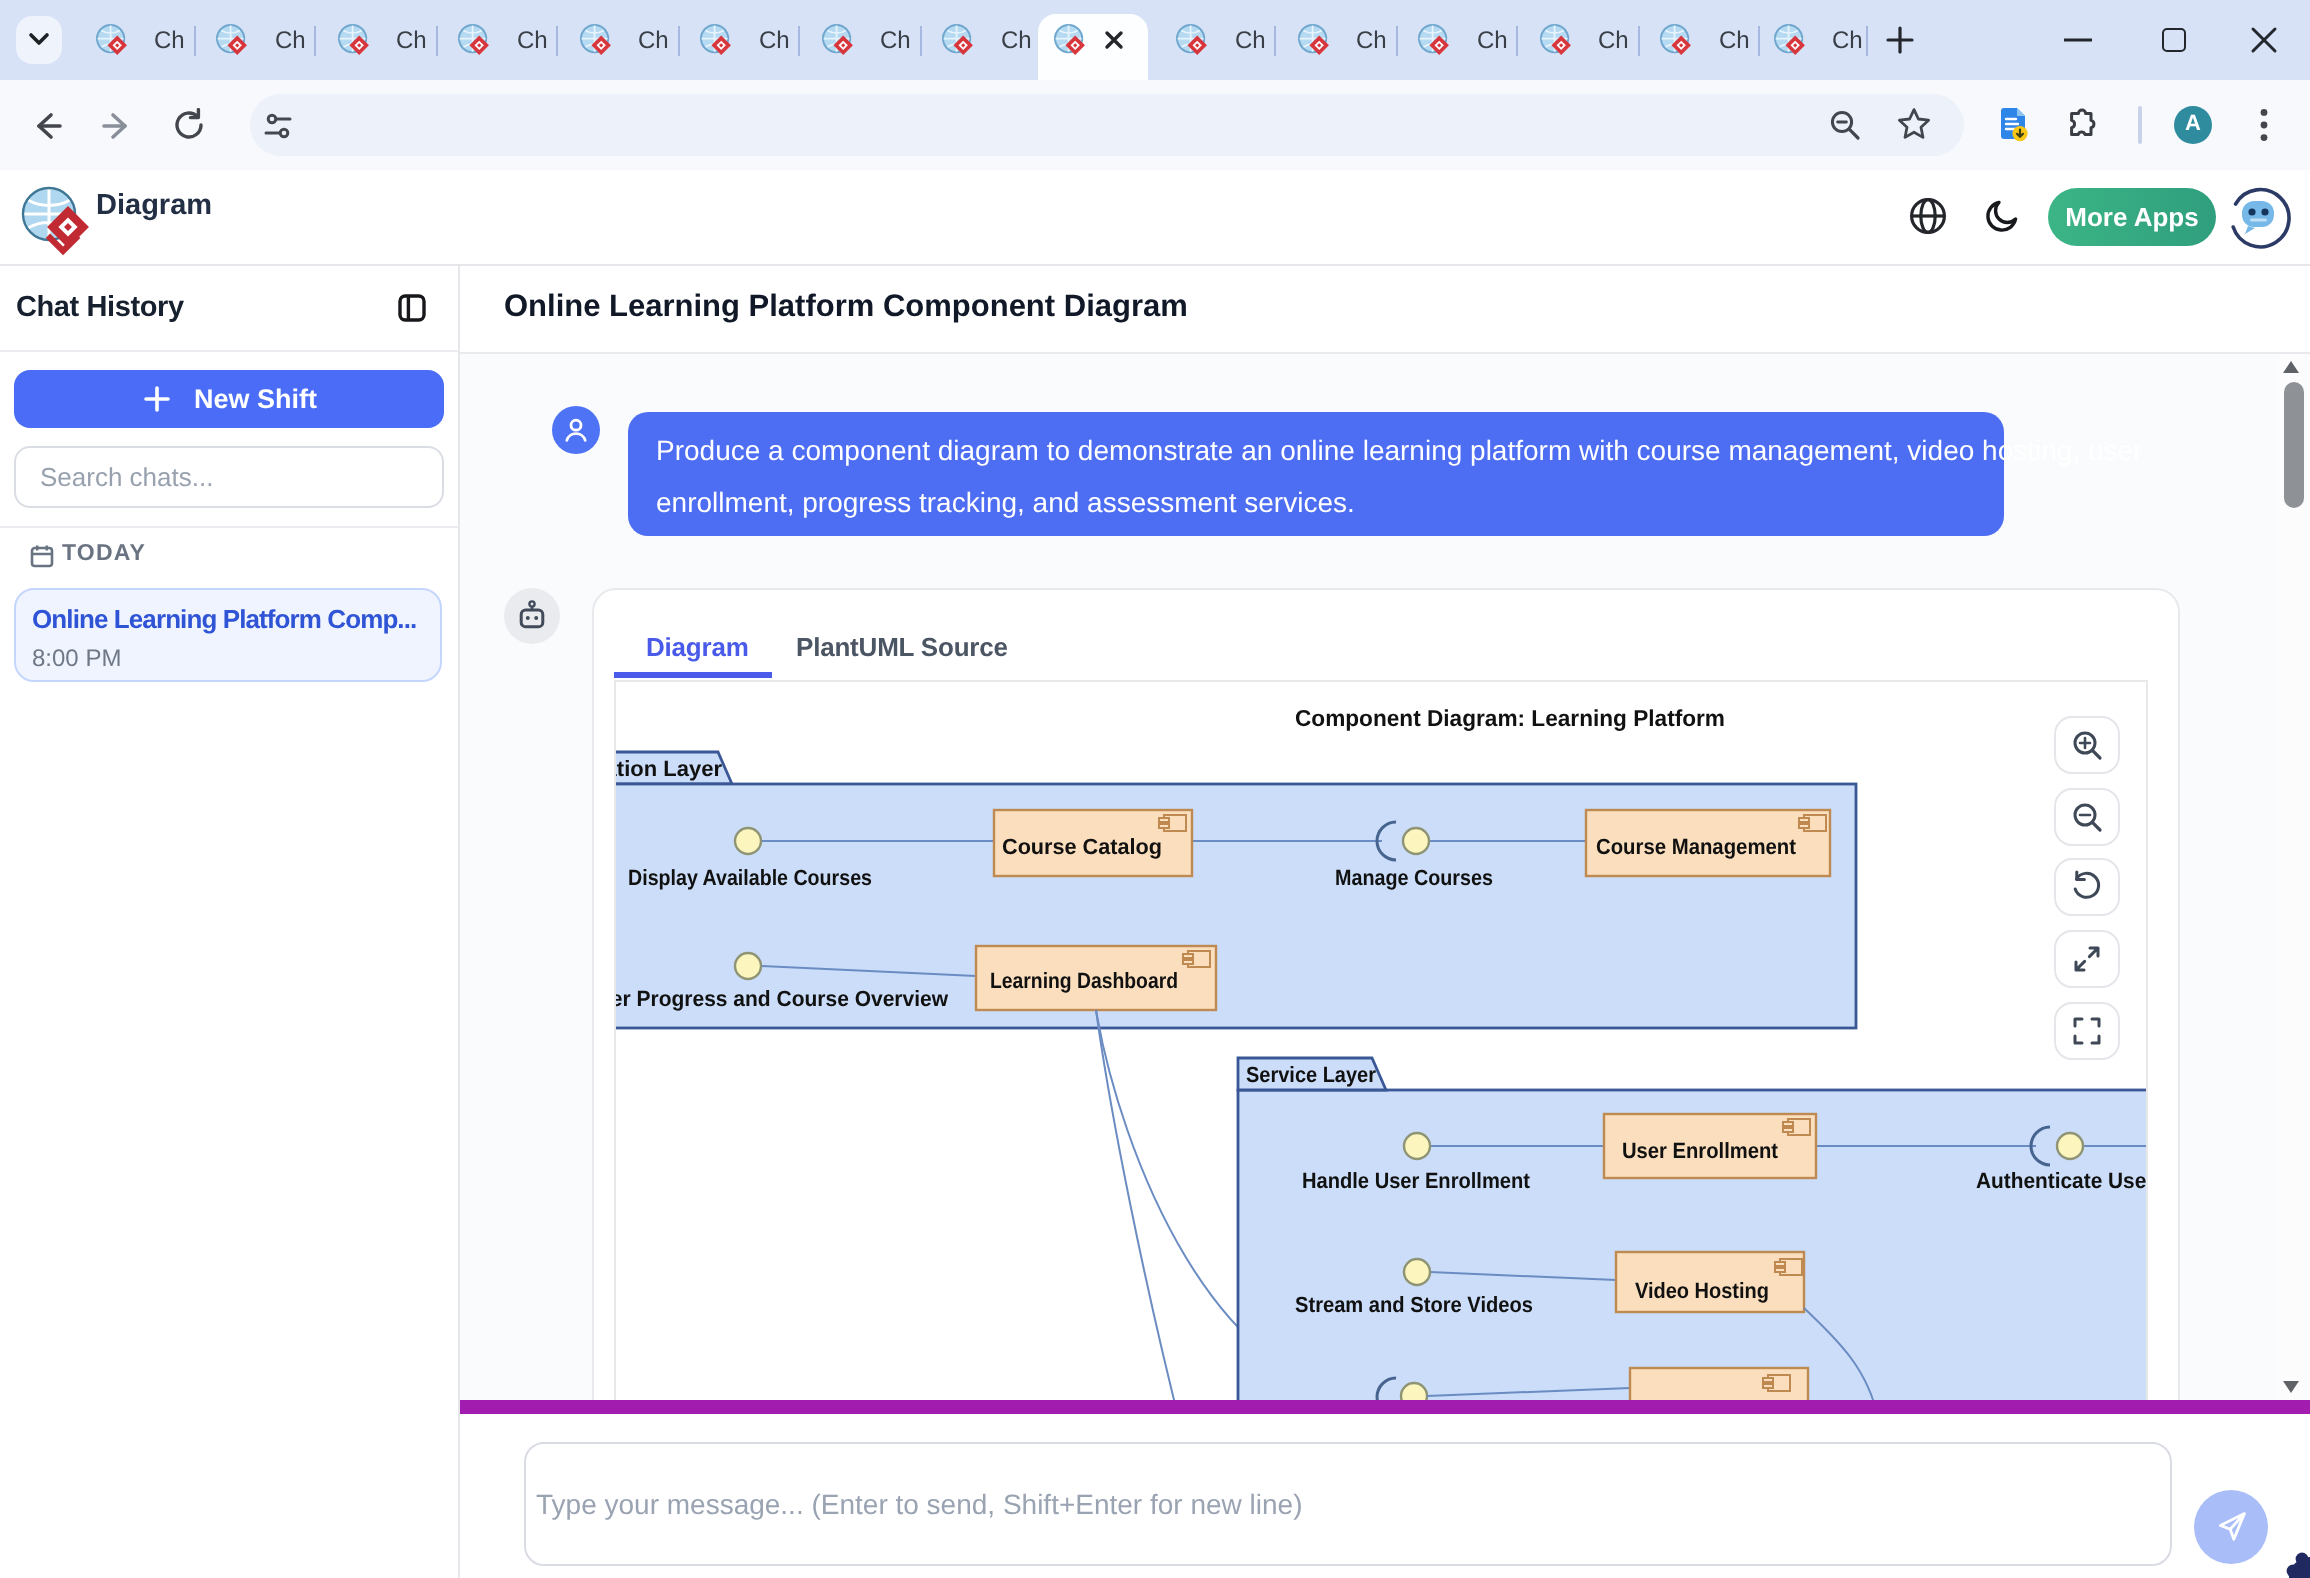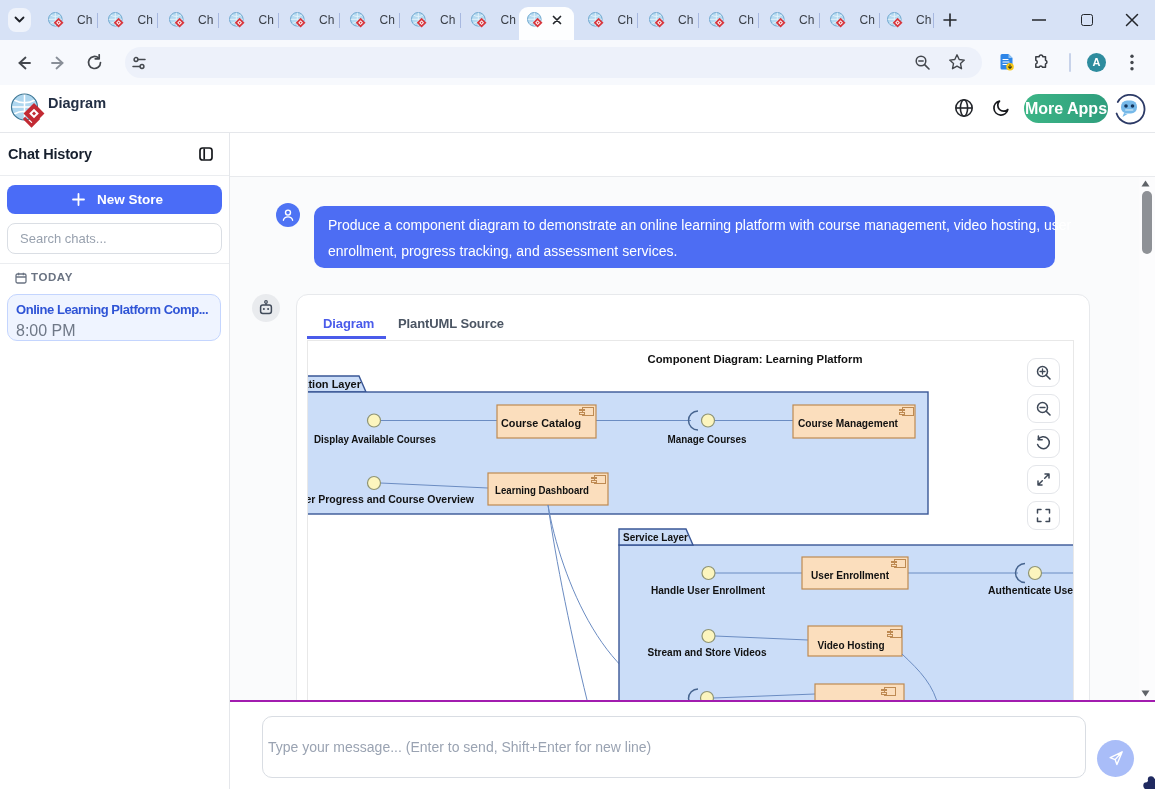--- a/index.html
+++ b/index.html
@@ -14,49 +14,49 @@
   .tabsep { width:1px; height:15px; top:13px; background:#A7B8E0; }
   #activetab { left:519px; top:7px; width:55px; height:33px; background:#FDFEFF; border-radius:9px 9px 0 0; }
   
   #toolbar { left:0; top:40px; width:1155px; height:45px; background:#F7F9FD; }
   #urlpill { left:125px; top:7px; width:857px; height:31px; background:#EDF1FA; border-radius:16px; }
   #urltext { left:160px; top:14px; font-size:15px; color:#23262C; letter-spacing:0.1px; }
   
   #appheader { left:0; top:85px; width:1155px; height:48px; background:#fff; border-bottom:1px solid #E5E7EB; }
   #apptitle { left:48px; top:10px; font-size:14.5px; font-weight:bold; color:#232F44; }
   #appsub { left:48px; top:28px; font-size:11px; letter-spacing:-0.1px; color:#7E8694; }
-  #moreapps { left:1024px; top:9px; width:84px; height:29px; border-radius:15px; background:linear-gradient(90deg,#3CB586,#2F9E7D); color:#fff; font-size:16px; font-weight:bold; text-align:center; line-height:29px; }
+  #moreapps { left:1024px; top:9px; width:84px; height:29px; border-radius:15px; background:linear-gradient(90deg,#3CB586,#2F9E7D); color:#fff; font-size:13px; font-weight:bold; text-align:center; line-height:29px; }
   
   #sidebar { left:0; top:133px; width:230px; height:656px; background:#fff; border-right:1px solid #E5E7EB;padding-left:16px; }
   #sbhead { left:8px; top:13px; font-size:14.5px; letter-spacing:-0.2px; font-weight:bold; color:#17202E; }
   .sbdivider { left:0; width:229px; height:1px; background:#EBEDF0; }
   #newchat { left:7px; top:52px; width:215px; height:29px; background:#4A6CF7; border-radius:8px; color:#fff; font-size:14px; font-weight:600; }
   #searchbox { left:7px; top:90px; width:215px; height:31px; background:#fff; border:1px solid #DADEE4; border-radius:8px; }
   #searchph { left:20px; top:98px; font-size:13px; color:#98A1AE; }
   #todaytxt { left:31px; top:138px; font-size:11.5px; font-weight:bold; color:#6A7382; letter-spacing:0.6px; }
   #chatitem { left:7px; top:161px; width:214px; height:47px; background:#EFF4FF; border:1px solid #C4D5FE; border-radius:10px; }
   #chatitemtitle { left:16px; top:169px; font-size:13px; letter-spacing:-0.45px; white-space:nowrap; font-weight:bold; color:#2F54D6; }
-  #chatitemtime { left:16px; top:189px; font-size:16px; color:#6F7887; }
+  #chatitemtime { left:16px; top:189px; font-size:12px; color:#6F7887; }
   
   #maintitle { left:252px; top:145px; font-size:15.5px; font-weight:bold; color:#111827; }
   #mainborder { left:230px; top:176px; width:925px; height:1px; background:#E8EAED; }
   #scrollarea { left:230px; top:177px; width:909px; height:523px; background:#FAFBFC; }
-  #bubble { left:84px; top:29px; width:741px; height:62px; background:#4D6DF3; border-radius:10px; }
+  #bubble { left:84px; top:29px; width:688px; height:62px; background:#4D6DF3; border-radius:10px; }
   .bline { position:absolute; left:14px; width:780px; color:#fff; font-size:14px; }
   #card { left:66px; top:117px; width:794px; height:600px; background:#fff; border:1px solid #E7E9EC; border-radius:12px; }
   #tabdiagram { left:26px; top:21px; font-size:13px; letter-spacing:-0.1px; font-weight:600; color:#4A5BEA;text-align:right; }
   #tabsource { left:101px; top:21px; font-size:13px; letter-spacing:-0.1px; font-weight:600; color:#4B5563; }
   #tabunderline { left:10px; top:41px; width:79px; height:2.5px; background:#4A5BEA; }
   #dview { left:10px; top:45px; width:767px; height:478px; border:1px solid #E8E8E8; background:#fff; }
   .zbtn { left:719px; width:33px; height:29px; background:#fff; border:1px solid #E4E6EA; border-radius:9px; }
   
   #sbtrack { left:1139px; top:177px; width:16px; height:523px; background:#FCFCFD; }
   #sbthumb { left:1142px; top:191px; width:10px; height:63px; background:#8E9196; border-radius:5px; }
   
-  #bottombar { left:230px; top:700px; width:925px; height:89px; background:#fff; border-top:2px solid #a21caf; }
+  #bottombar { left:230px; top:700px; width:925px; height:89px; background:#fff; border-top:7px solid #a21caf; }
   #inputbox { left:32px; top:14px; width:824px; height:62px; background:#fff; border:1px solid #D9DDE3; border-radius:10px; }
   #inputph { left:38px; top:37px; font-size:14px; color:#9AA3B2; }
   #sendbtn { left:867px; top:38px; width:37px; height:37px; border-radius:50%; background:#A9BDF8; }
 </style>
 </head>
 <body>
 <div id="page">
 
   <div id="tabstrip" class="abs"></div>
     <div class="abs" style="left:8px;top:8px;width:23px;height:24px;background:rgba(255,255,255,0.6);border-radius:8px;"></div>
@@ -328,30 +328,31 @@
       </svg>
     <svg class="abs" style="left:15px;top:139px;" width="12" height="12" viewBox="0 0 12 12">
         <rect x="1" y="2" width="10" height="9" rx="1.4" fill="none" stroke="#6A7382" stroke-width="1.3"></rect>
         <path d="M3.6 0.8 v2.4 M8.4 0.8 v2.4 M1 5 h10" stroke="#6A7382" stroke-width="1.3"></path>
       </svg>
     <div class="sbdivider abs" style="top:42px;"></div>
     <div id="newchat" class="abs"></div>
     <svg class="abs" style="left:72px;top:60px;" width="13" height="13" viewBox="0 0 13 13">
         <path d="M6.5 1v11M1 6.5h11" stroke="#fff" stroke-width="1.8" stroke-linecap="round"></path>
       </svg>
-    <div class="abs" style="left:97px;top:59px;font-size:13.5px;font-weight:600;color:#fff;">New Store</div>
+    <div class="abs" style="left:97px;top:59px;font-size:13.5px;font-weight:600;color:#fff;">New Shift</div>
     <div id="searchbox" class="abs"></div>
     <div id="searchph" class="abs">Search chats...</div>
     <div class="sbdivider abs" style="top:130px;"></div>
     <div id="todaytxt" class="abs">TODAY</div>
     <div id="chatitem" class="abs"></div>
     <div id="chatitemtitle" class="abs">Online Learning Platform Comp...</div>
     <div id="chatitemtime" class="abs">8:00 PM</div>
   </div>
 
+  <div id="maintitle" class="abs">Online Learning Platform Component Diagram</div>
   <div id="mainborder" class="abs"></div>
 
   <div id="scrollarea" class="abs">
     <div class="abs" style="left:46px;top:26px;width:24px;height:24px;border-radius:50%;background:#4E73F4;"></div>
     <svg class="abs" style="left:50px;top:30px;" width="16" height="16" viewBox="0 0 16 16">
         <circle cx="8" cy="5.6" r="2.5" fill="none" stroke="#fff" stroke-width="1.4"></circle>
         <path d="M3.4 13.2 a4.7 4.2 0 0 1 9.2 0" fill="none" stroke="#fff" stroke-width="1.4" stroke-linecap="round"></path>
       </svg>
     <div class="abs" style="left:22px;top:117px;width:28px;height:28px;border-radius:50%;background:#E9EBEE;"></div>
     <svg class="abs" style="left:28px;top:123px;" width="16" height="16" viewBox="0 0 16 16">

